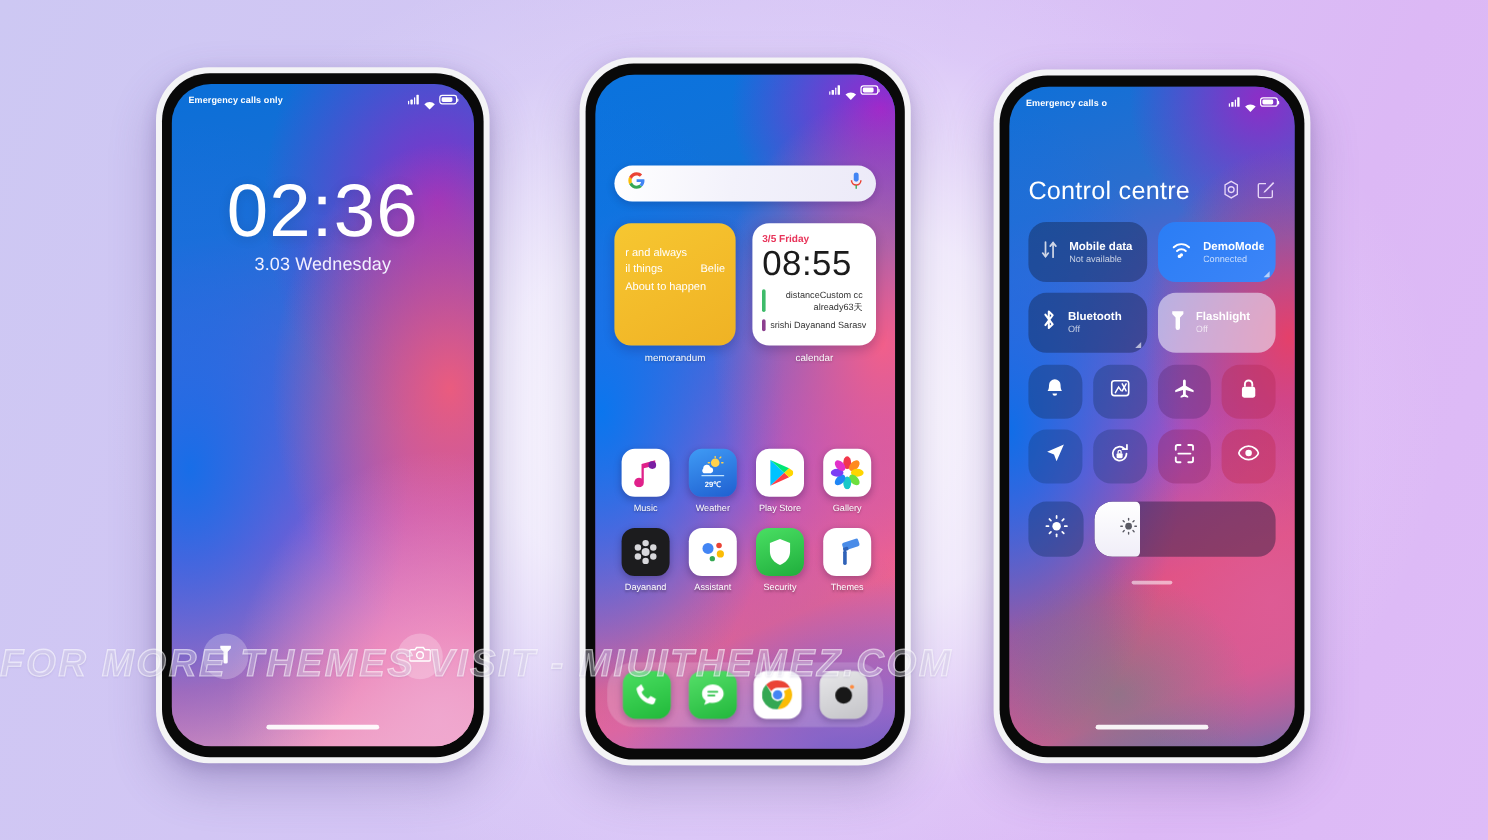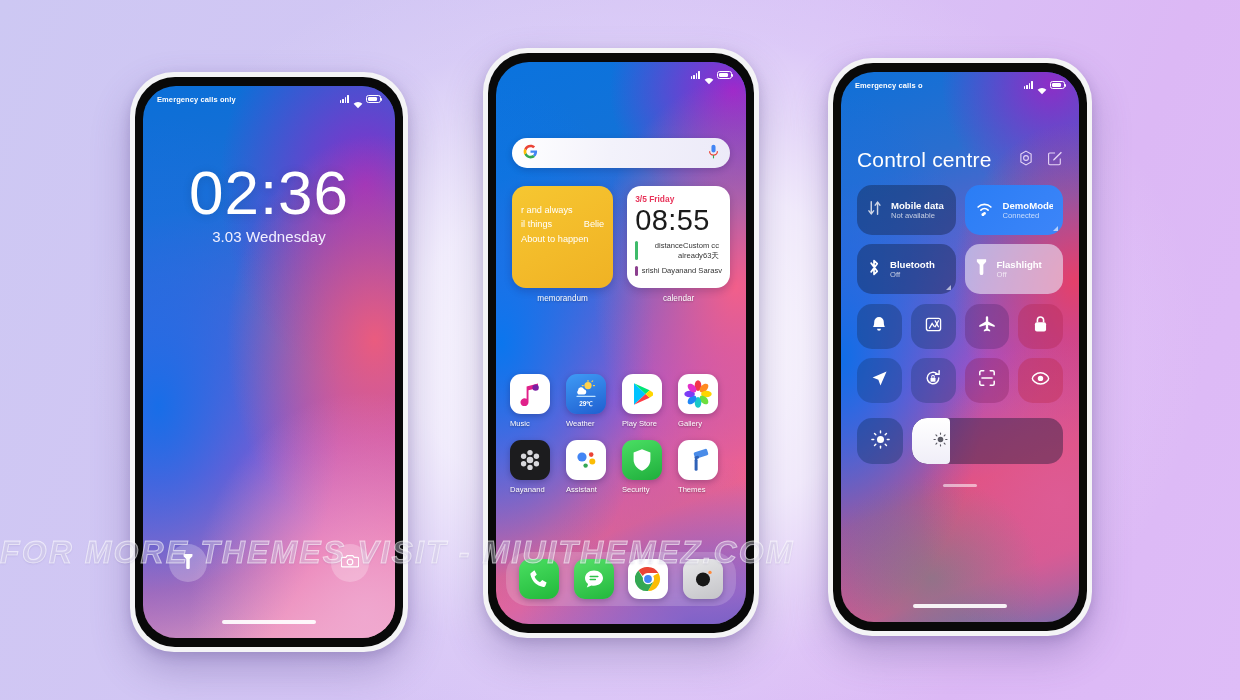--- a/index.html
+++ b/index.html
@@ -30,21 +30,21 @@
     background: #090909;
     padding: 9px 8px;
   }
   .screen {
     position: relative;
     width: 100%; height: 100%;
     border-radius: 33px;
     overflow: hidden;
   }
 
-  #phone-left  { left: 130px; top: 72px;  width: 278px; height: 580px; }
+  #phone-left  { left: 130px; top: 56px;  width: 278px; height: 580px; }
   #phone-mid   { left: 483px; top: 48px;  width: 276px; height: 590px; }
   #phone-right { left: 828px; top: 58px;  width: 264px; height: 578px; }
 
   
   .wall-a {
     position: absolute; inset: 0;
     background:
       radial-gradient(ellipse 120% 70% at 88% 96%, rgba(240,170,210,0.85) 0%, rgba(240,170,210,0) 58%),
       radial-gradient(ellipse 95% 60% at 92% 46%, rgba(243,92,120,0.92) 0%, rgba(243,92,120,0) 62%),
       radial-gradient(ellipse 90% 55% at 88% 18%, rgba(150,40,200,0.92) 0%, rgba(150,40,200,0) 64%),
@@ -183,21 +183,21 @@
   .widget-label {
     margin-top: 6px; font-size: 8.2px; color: #ffffff;
     text-shadow: 0 1px 2px rgba(0,0,0,0.25);
   }
 
   .app-grid {
     position: absolute; left: 14px; right: 14px; top: 312px;
     display: grid; grid-template-columns: repeat(4,1fr);
     row-gap: 12px; justify-items: center;
   }
-  .app { width: 56px; display: flex; flex-direction: column; }
+  .app { width: 56px; display: flex; flex-direction: column; align-items: center; }
   .app-icon {
     width: 40px; height: 40px; border-radius: 11px;
     display: flex; align-items: center; justify-content: center;
     overflow: hidden; position: relative;
     box-shadow: 0 2px 6px rgba(15,8,50,0.26);
   }
   .app-label {
     margin-top: 5px; font-size: 7.6px; color: #ffffff;
     text-shadow: 0 1px 2px rgba(0,0,0,0.38);
     white-space: nowrap;

